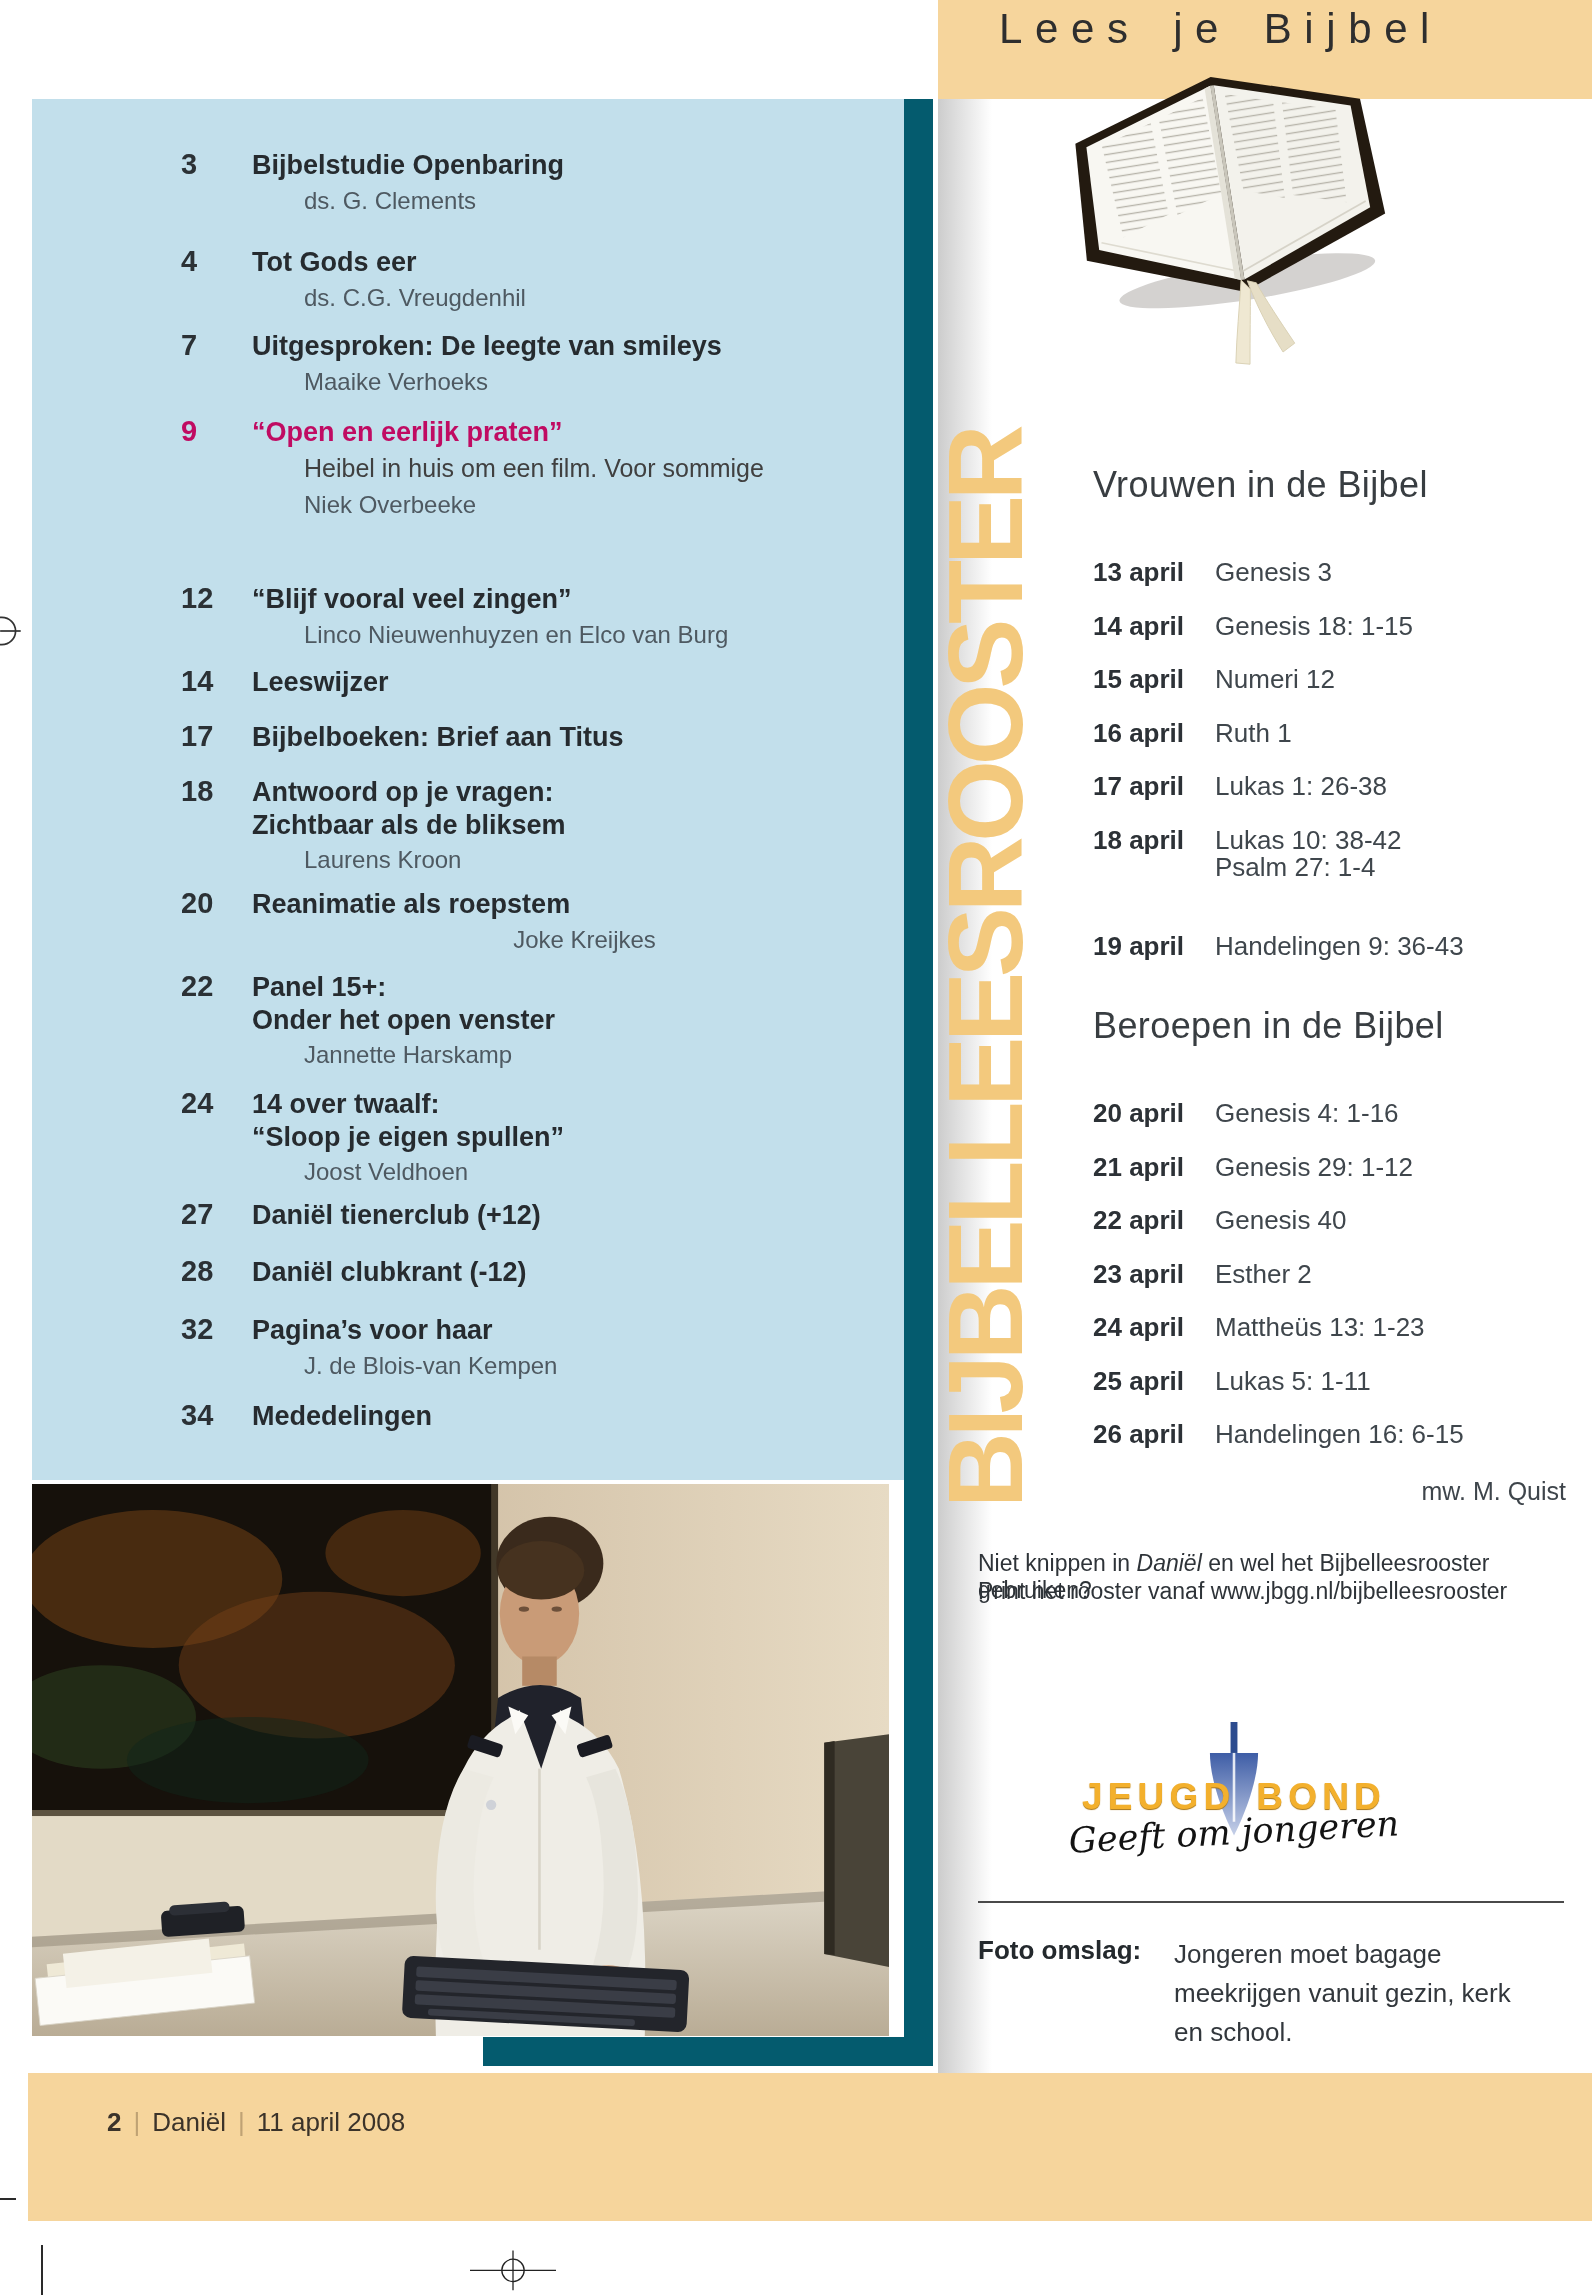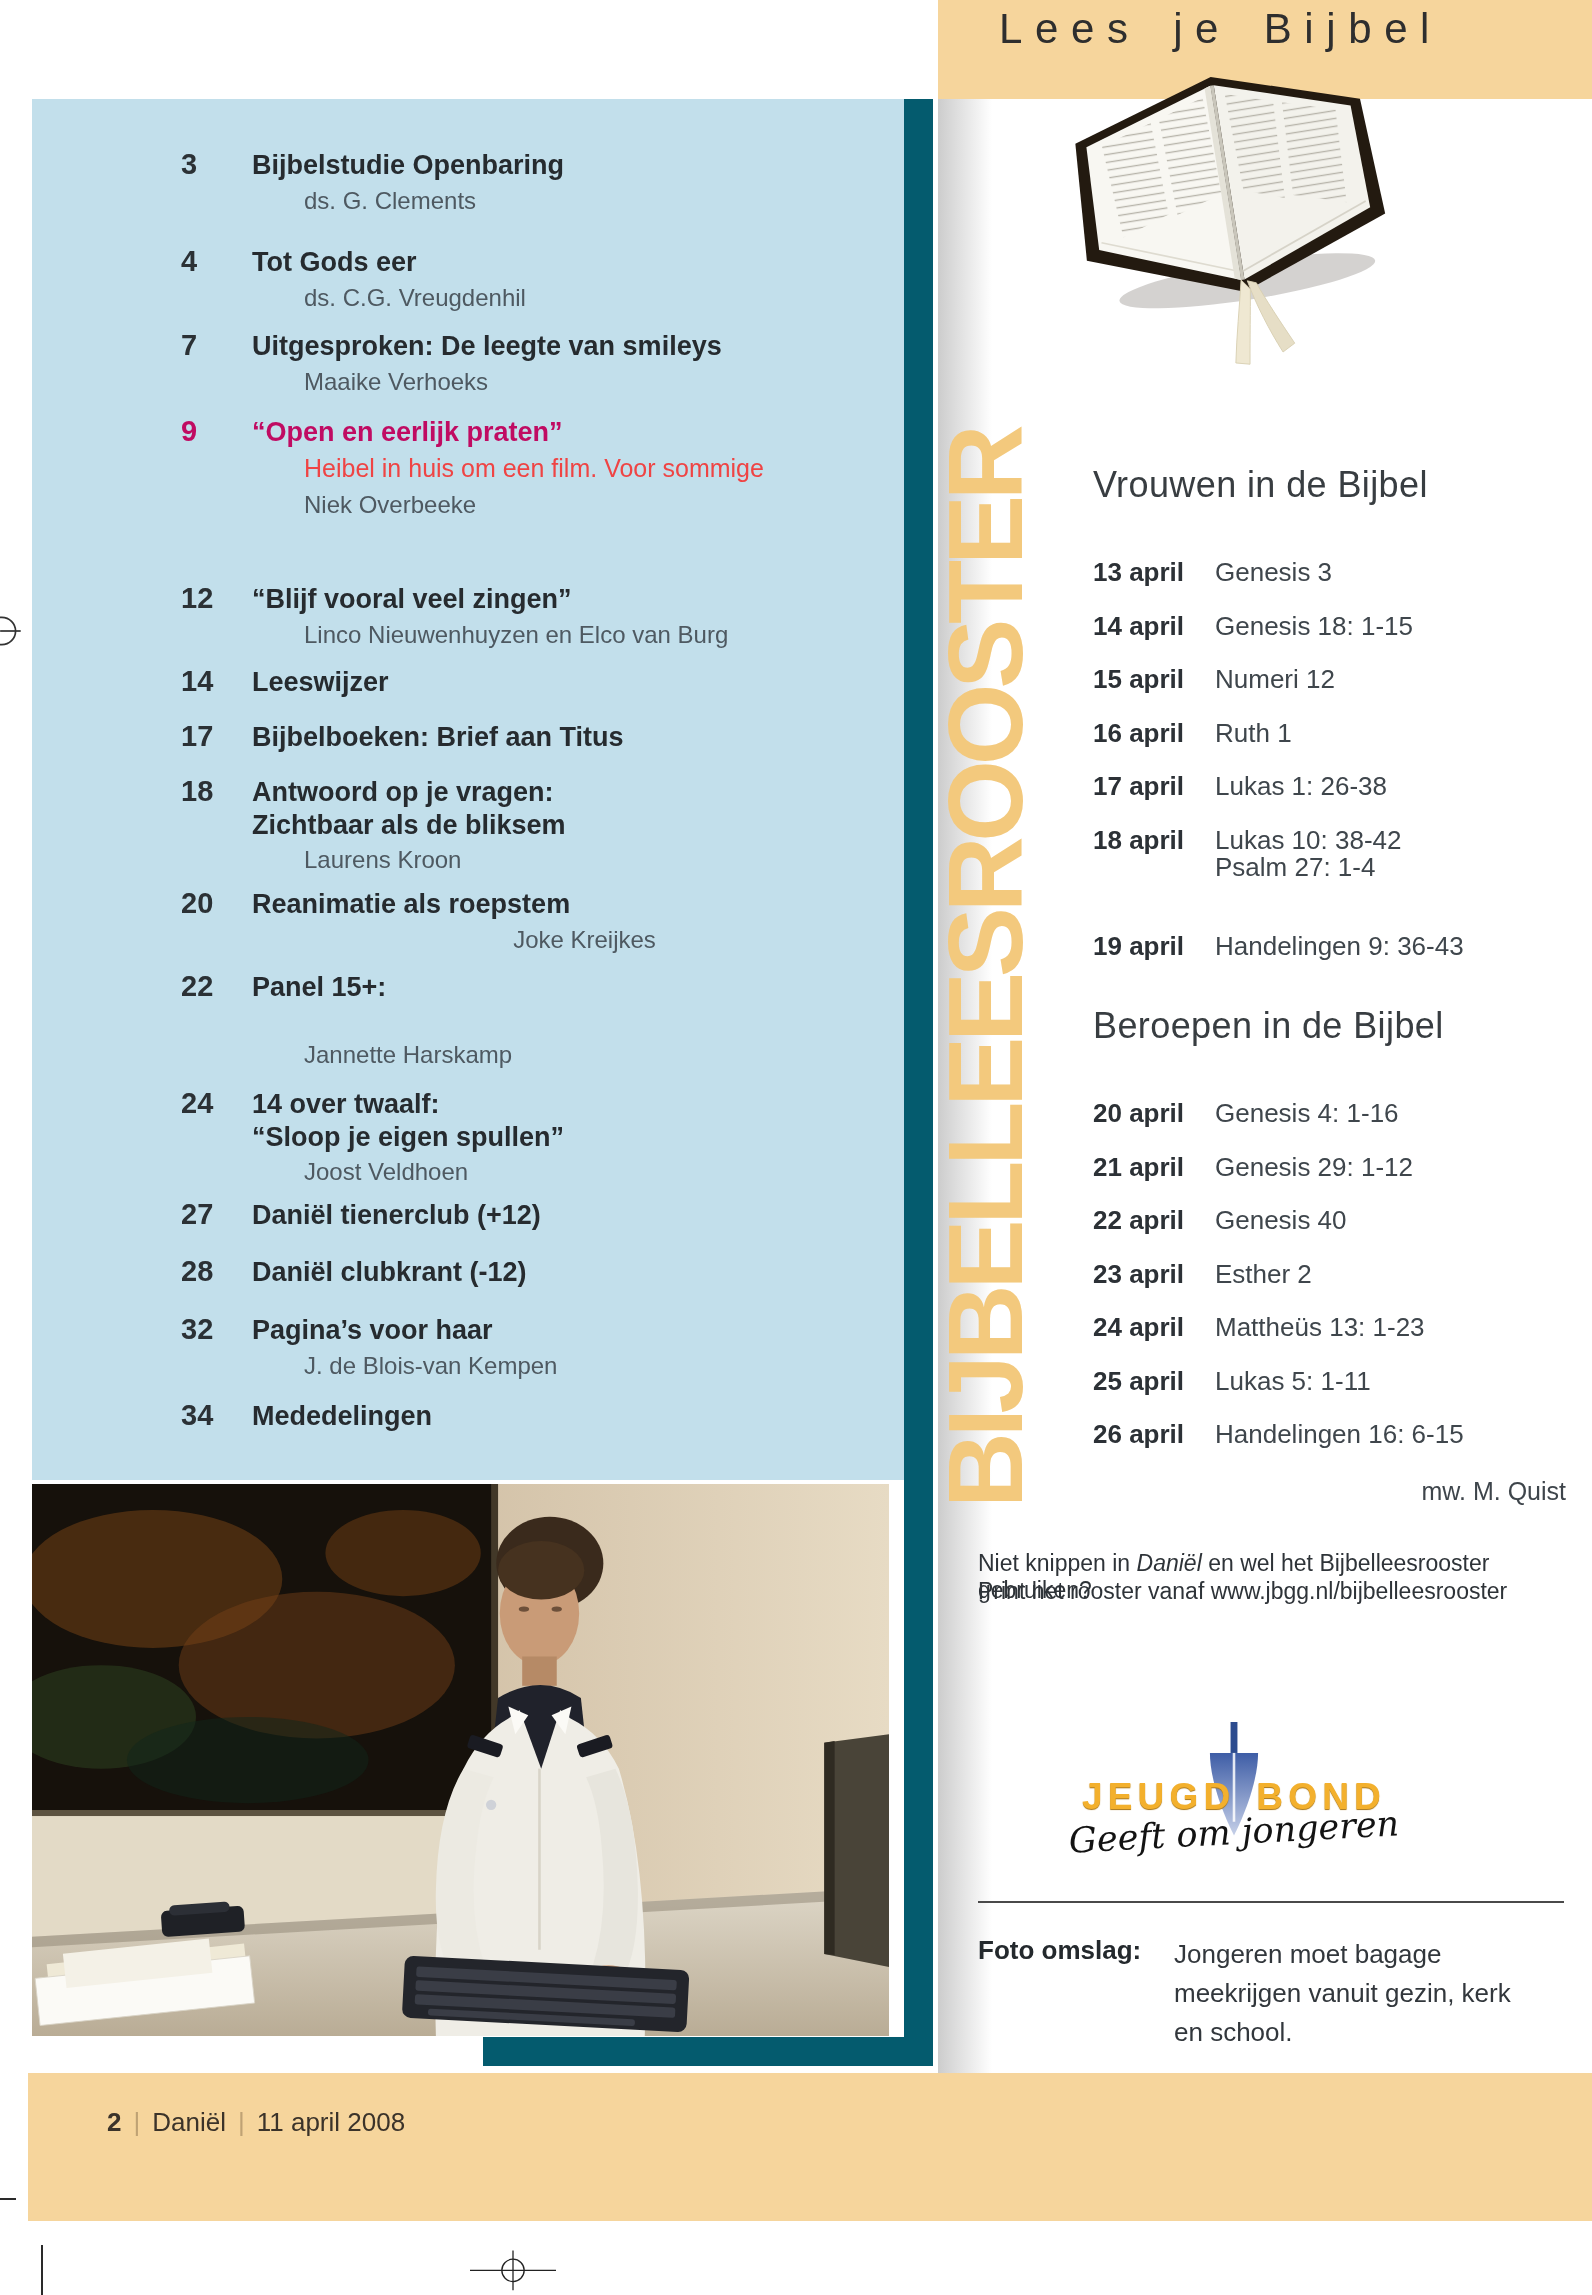--- a/index.html
+++ b/index.html
@@ -14,21 +14,21 @@
   .lblue-panel{left:32px;top:99px;width:872px;height:1381px;background:#c2dfeb;}
   .teal-stripe{left:904px;top:99px;width:29px;height:1965px;background:#045b6e;}
   .teal-underbar{left:483px;top:2037px;width:450px;height:29px;background:#045b6e;}
 
   
   .toc-entry{position:absolute;left:0;width:904px;}
   .toc-num{position:absolute;left:181px;top:0;font-size:29px;font-weight:700;color:#2b3135;line-height:35px;}
   .toc-titles{position:absolute;left:252px;top:1.7px;width:604px;}
   .toc-title-line{font-size:27px;font-weight:700;color:#262b2f;line-height:33px;}
   .toc-sub{position:absolute;left:304px;width:561px;}
-  .toc-sub-line{font-size:25px;font-weight:500;color:#ef4444;line-height:28.5px;}
+  .toc-sub-line{font-size:25px;font-weight:500;color:#404040;line-height:28.5px;}
   .toc-author{font-size:24px;font-weight:400;color:#4e5961;line-height:28.5px;margin-top:8.6px;}
   .toc-entry.hl .toc-num,.toc-entry.hl .toc-title-line{color:#c00b62;}
 
   
   .tan-header{left:938px;top:0;width:654px;height:99px;background:#f6d59c;}
   .tan-header h1{margin:0;padding:5.2px 0 0 61px;font-size:42px;font-weight:400;color:#2e2e2e;
                  letter-spacing:0.30em;word-spacing:0.2em;}
   .col-shadow{left:938px;top:99px;width:54px;height:1974px;
               background:linear-gradient(to right, rgba(110,110,110,0.35), rgba(255,255,255,0));}
 
@@ -151,20 +151,21 @@
           <div class="toc-title-line">Reanimatie als roepstem</div>
         </div>
         <div class="toc-sub" style="top: 40px; text-align: center;">
           <div class="toc-author" style="margin-top: 0px;">Joke Kreijkes</div>
         </div>
       </div>
       <div class="toc-entry" style="top: 969px;">
         <span class="toc-num">22</span>
         <div class="toc-titles">
           <div class="toc-title-line">Panel 15+:</div>
+          <div class="toc-title-line">Onder het open venster</div>
         </div>
         <div class="toc-sub" style="top: 72px;">
           <div class="toc-author" style="margin-top: 0px;">Jannette Harskamp</div>
         </div>
       </div>
       <div class="toc-entry" style="top: 1086px;">
         <span class="toc-num">24</span>
         <div class="toc-titles">
           <div class="toc-title-line">14 over twaalf:</div>
           <div class="toc-title-line">“Sloop je eigen spullen”</div>

